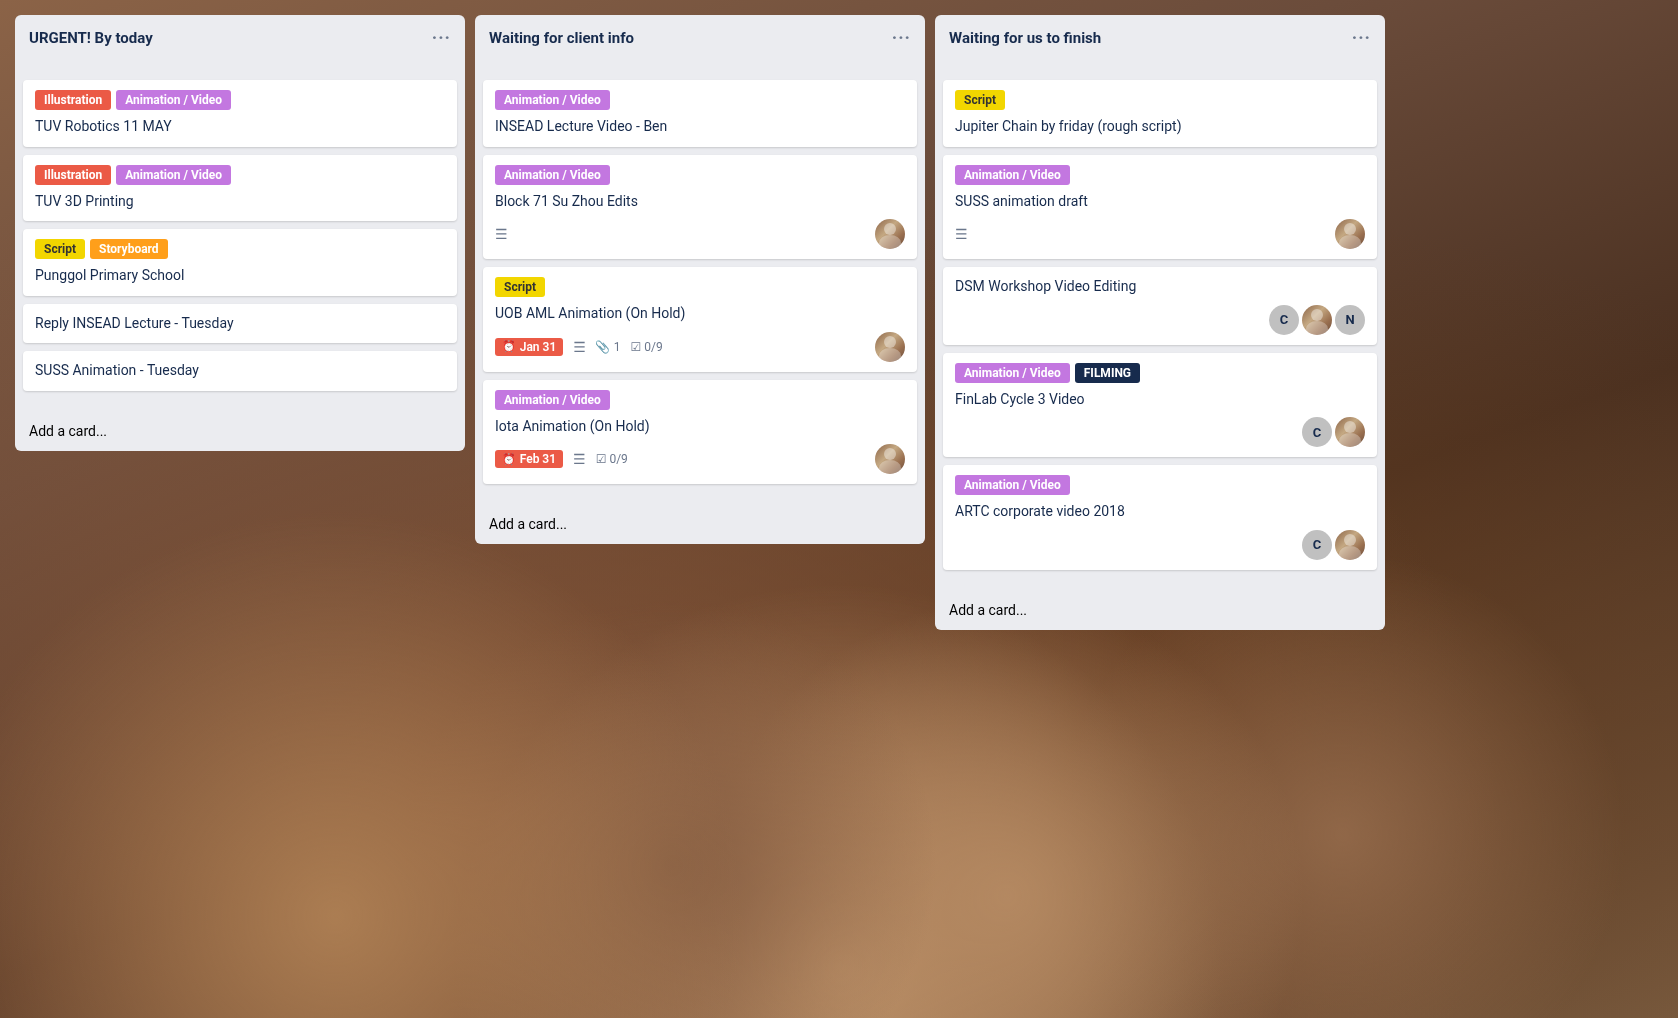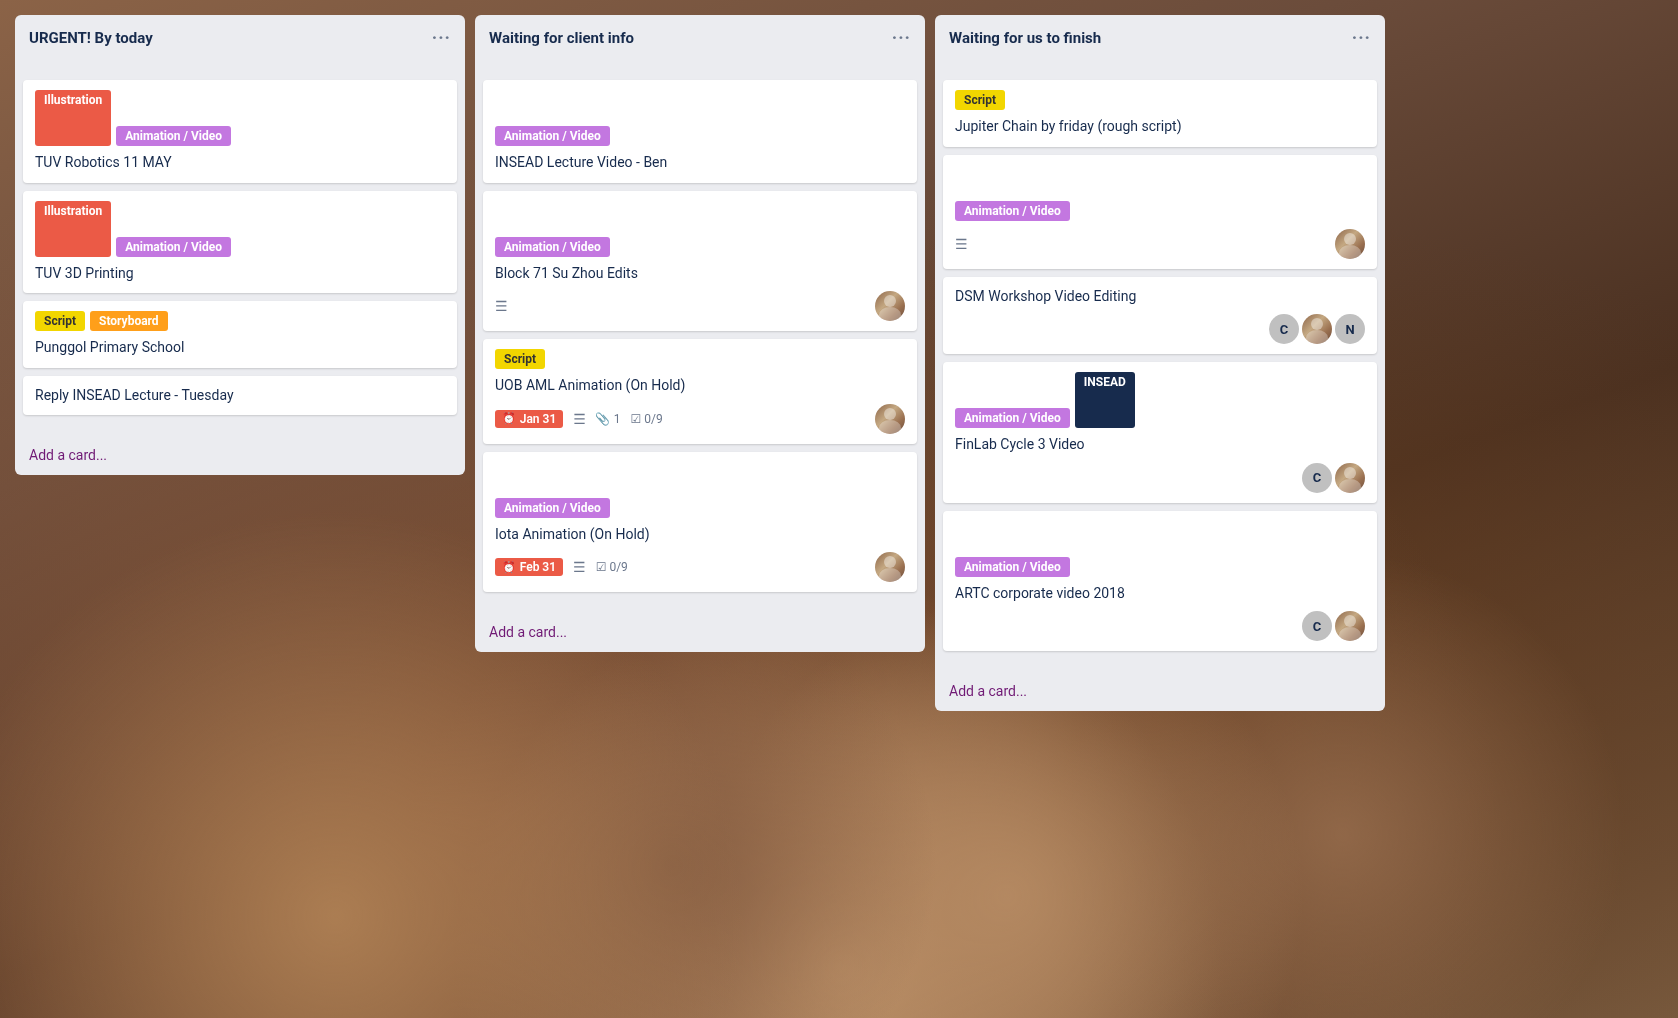--- a/index.html
+++ b/index.html
@@ -104,21 +104,21 @@
     .label {
       display: inline-block;
       padding: 3px 9px;
       border-radius: 3px;
       font-size: 12px;
       font-weight: 700;
       color: #fff;
     }
 
     .label-illustration { background: #eb5a46; }
-    .label-animation { background: #c377e0; margin-top: 36px; }
+    .label-animation { background: #c377e0; }
     .label-script { background: #f2d600; color: #333; }
     .label-storyboard { background: #ff9f1a; color: #fff; }
     .label-filming { background: #172b4d; color: #fff; }
 
     .card-title {
       font-size: 14px;
       color: #172b4d;
       line-height: 1.4;
     }
 
@@ -217,21 +217,21 @@
     .avatar-c {
       background: #c0c0c0;
     }
 
     .avatar-n {
       background: #c0c0c0;
     }
 
     .add-card {
       padding: 8px 14px 12px;
-      color: #701a75;
+      color: #000000;
       font-size: 14px;
       cursor: pointer;
       border-radius: 0 0 6px 6px;
       flex-shrink: 0;
     }
 
     .description-icon {
       color: #6b778c;
       font-size: 14px;
     }
@@ -272,20 +272,23 @@
           <span class="label label-script">Script</span>
           <span class="label label-storyboard">Storyboard</span>
         </div>
         <div class="card-title">Punggol Primary School</div>
       </div>
 
       <div class="card">
         <div class="card-title">Reply INSEAD Lecture - Tuesday</div>
       </div>
 
+      <div class="card">
+        <div class="card-title">SUSS Animation - Tuesday</div>
+      </div>
 
 
     </div>
     <div class="add-card">Add a card...</div>
   </div>
 
   <div class="column">
     <div class="column-header">
       <span class="column-title">Waiting for client info</span>
       <span class="column-menu">···</span>
@@ -379,20 +382,21 @@
         <div class="card-labels">
           <span class="label label-script">Script</span>
         </div>
         <div class="card-title">Jupiter Chain by friday (rough script)</div>
       </div>
 
       <div class="card">
         <div class="card-labels">
           <span class="label label-animation">Animation / Video</span>
         </div>
+        <div class="card-title">SUSS animation draft</div>
         <div class="card-meta">
           <div class="card-meta-left">
             <span class="description-icon">☰</span>
           </div>
           <div class="avatars">
             <div class="avatar-photo"></div>
           </div>
         </div>
       </div>
 
@@ -404,21 +408,21 @@
             <div class="avatar avatar-c">C</div>
             <div class="avatar-photo"></div>
             <div class="avatar avatar-n">N</div>
           </div>
         </div>
       </div>
 
       <div class="card">
         <div class="card-labels">
           <span class="label label-animation">Animation / Video</span>
-          <span class="label label-filming">INSEAD</span>
+          <span class="label label-filming">FILMING</span>
         </div>
         <div class="card-title">FinLab Cycle 3 Video</div>
         <div class="card-meta">
           <div class="card-meta-left"></div>
           <div class="avatars">
             <div class="avatar avatar-c">C</div>
             <div class="avatar-photo"></div>
           </div>
         </div>
       </div>

